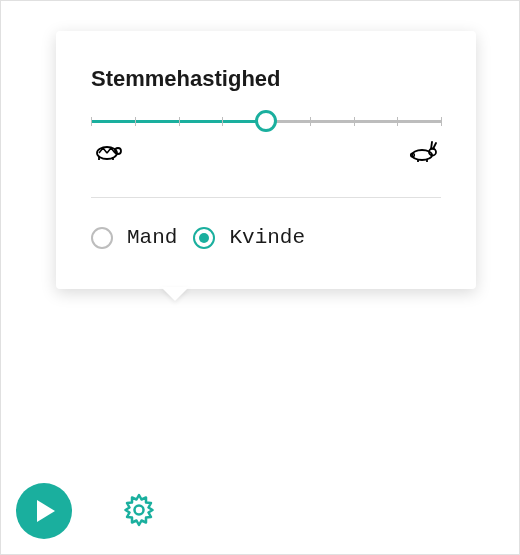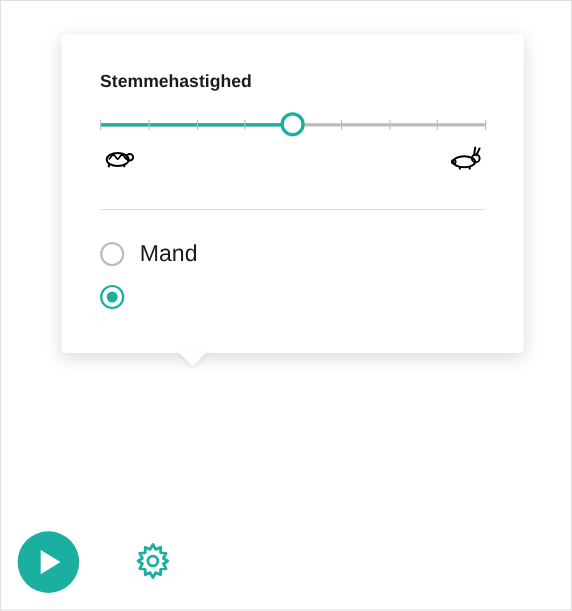--- a/index.html
+++ b/index.html
@@ -30,21 +30,21 @@
       bottom: -12px;
       left: 105px;
       width: 0;
       height: 0;
       border-left: 14px solid transparent;
       border-right: 14px solid transparent;
       border-top: 14px solid #ffffff;
       filter: drop-shadow(0 2px 2px rgba(0,0,0,0.08));
     }
     .section-title {
-      font-size: 16px;
+      font-size: 22px;
       font-weight: 600;
       color: #1a1a1a;
       margin-bottom: 28px;
     }
     .slider-wrap {
       position: relative;
       margin-bottom: 18px;
     }
     .slider-track {
       position: relative;
@@ -85,23 +85,23 @@
       margin-top: 18px;
       padding: 0 2px;
     }
     .divider {
       border: none;
       border-top: 1px solid #e0e0e0;
       margin: 30px 0 28px 0;
     }
     .radio-group {
       display: flex;
-      flex-direction: column;
       gap: 16px;
       margin-top: 4px;
+      font-family: Liberation Mono, monospace;
     }
     .radio-item {
       display: flex;
       align-items: center;
       gap: 14px;
       cursor: pointer;
     }
     .radio-circle {
       width: 22px;
       height: 22px;
@@ -207,20 +207,21 @@
 
   <div class="radio-group">
     <div class="radio-item">
       <div class="radio-circle"></div>
       <span class="radio-label">Mand</span>
     </div>
     <div class="radio-item">
       <div class="radio-circle selected">
         <div class="radio-dot"></div>
       </div>
+      <span class="radio-label">Kvinde</span>
     </div>
   </div>
 
   <div class="popover-arrow"></div>
 </div>
 
 <div class="toolbar">
   <button class="play-button">
     <span class="play-triangle"></span>
   </button>

